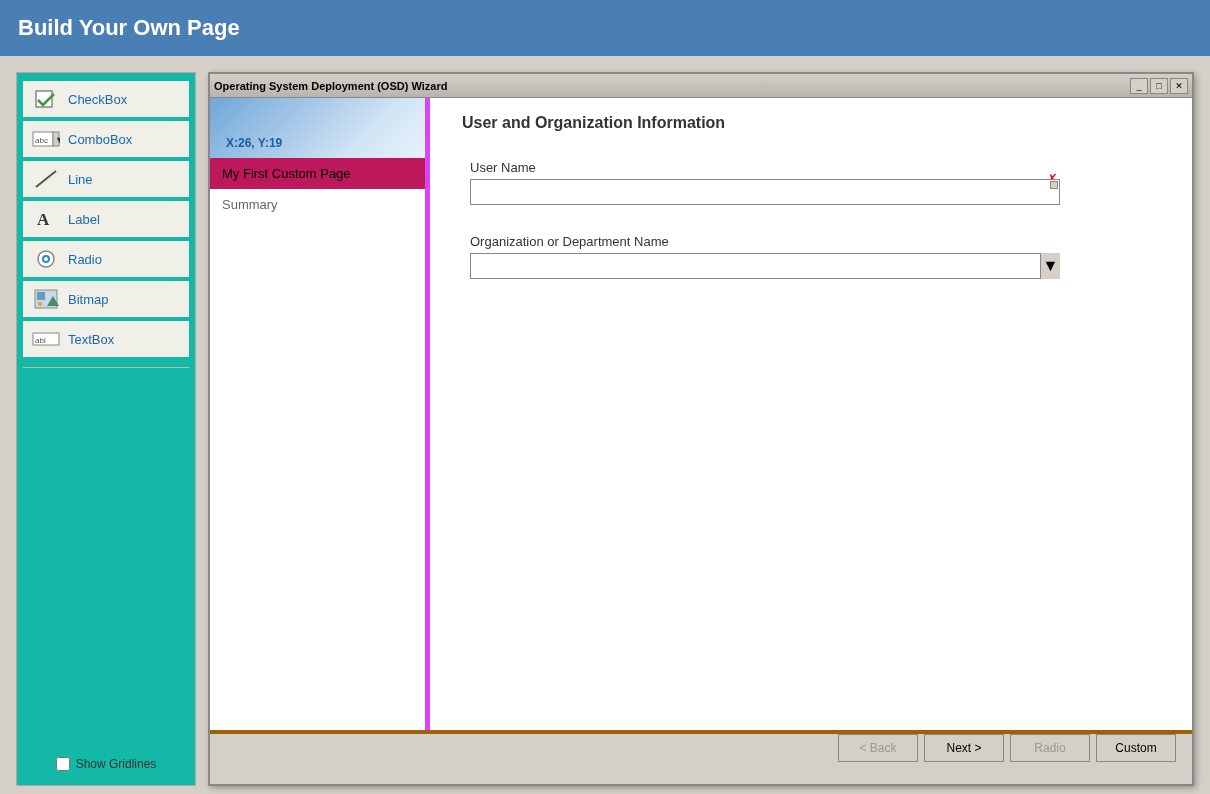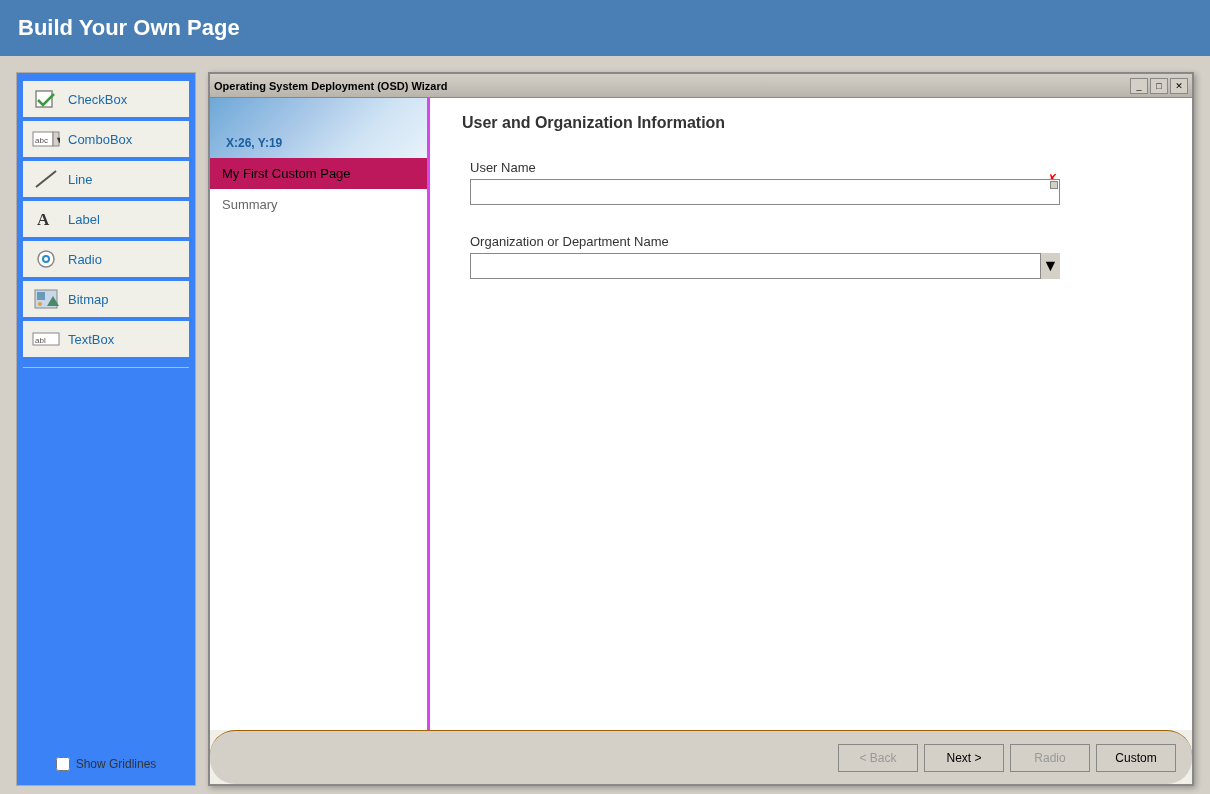--- a/index.html
+++ b/index.html
@@ -28,21 +28,21 @@
       display: flex;
       flex-direction: row;
       height: calc(794px - 48px);
       padding: 16px;
       gap: 12px;
     }
 
     
     .toolbox-panel {
       width: 180px;
-      background: #3b82f6;
+      background: #14b8a6;
       border: 1px solid #b0aaa0;
       padding: 8px 6px;
       display: flex;
       flex-direction: column;
       gap: 4px;
       flex-shrink: 0;
     }
 
     .tool-item {
       display: flex;
@@ -154,21 +154,21 @@
     .wizard-banner-coords {
       color: #1a5fa0;
       font-size: 12px;
       font-weight: bold;
     }
 
     
     .wizard-sidebar {
       width: 220px;
       background: #fff;
-      border-right: 3px solid #d946ef;
+      border-right: 5px solid #d946ef;
       display: flex;
       flex-direction: column;
       flex-shrink: 0;
     }
 
     .wizard-sidebar-item {
       padding: 8px 12px;
       font-size: 13px;
       cursor: pointer;
       color: #333;
@@ -284,28 +284,27 @@
       border-left: 1px solid #888;
       display: flex;
       align-items: center;
       justify-content: center;
       pointer-events: none;
     }
 
     
     .wizard-footer {
       background: #d4d0c8;
-      border-top: 1px solid #a16207;
+      border-top: 4px solid #a16207;
       height: 54px;
       display: flex;
-      align-items: center;
+      align-items: flex-start;
       justify-content: flex-end;
       padding: 0 16px;
       gap: 6px;
-      border-radius: 25px;
     }
 
     .wizard-btn {
       min-width: 80px;
       height: 28px;
       background: #d4d0c8;
       border: 1px solid #888;
       font-size: 12px;
       cursor: pointer;
       padding: 0 12px;

